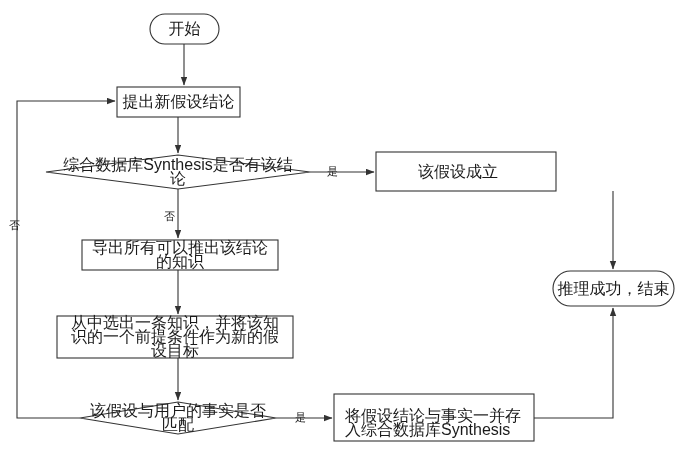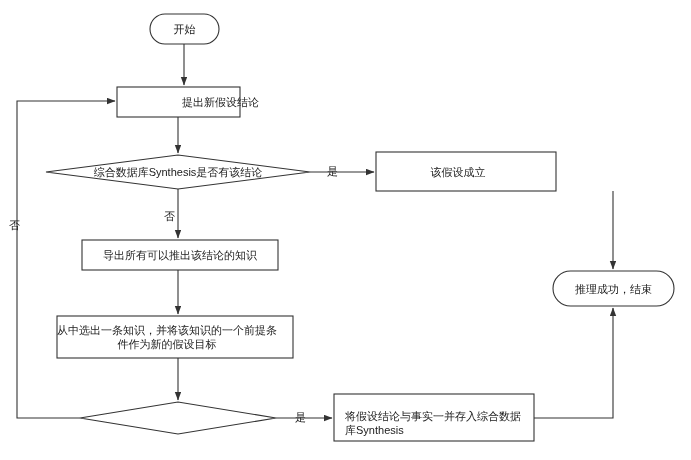--- a/index.html
+++ b/index.html
@@ -24,21 +24,21 @@
     width: 691px;
     height: 460px;
   }
   .node-label {
     position: absolute;
     display: flex;
     align-items: center;
     justify-content: center;
     text-align: center;
     color: #1a1a1a;
-    font-size: 11px;
+    font-size: 16px;
     line-height: 14px;
     pointer-events: none;
     box-sizing: border-box;
     padding: 0 4px;
   }
   .edge-label {
     position: absolute;
     color: #1a1a1a;
     font-size: 11px;
     line-height: 13px;
@@ -98,30 +98,31 @@
       <path d="M80,418 L17,418 L17,101 L115,101" marker-end="url(#arrow)"></path>
 
       <path d="M613,191 L613,269" marker-end="url(#arrow)"></path>
 
       <path d="M534,418 L613,418 L613,308" marker-end="url(#arrow)"></path>
     </g>
   </svg>
 
   <div class="node-label" style="left:150px; top:14px; width:69px; height:30px;">开始</div>
 
-  <div class="node-label" style="left:117px; top:87px; width:123px; height:30px;margin-left:42px;">提出新假设结论</div>
+  <div class="node-label" style="left:117px; top:87px; width:123px; height:30px;">提出新假设结论</div>
 
   <div class="node-label" style="left:55px; top:158px; width:246px; height:28px;">综合数据库Synthesis是否有该结论</div>
 
   <div class="node-label" style="left:376px; top:152px; width:164px; height:39px;">该假设成立</div>
 
   <div class="node-label" style="left:82px; top:240px; width:196px; height:30px;">导出所有可以推出该结论的知识</div>
 
-  <div class="node-label" style="left:52px; top:316px; width:230px; height:42px;">从中选出一条知识，并将该知识的一个前提条件作为新的假设目标</div>
+  <div class="node-label" style="left:60px; top:316px; width:230px; height:42px;">从中选出一条知识，并将该知识的一个前提条件作为新的假设目标</div>
 
+  <div class="node-label" style="left:85px; top:405px; width:186px; height:26px;">该假设与用户的事实是否匹配</div>
 
   <div class="node-label" style="left:337px; top:394px; width:194px; height:57px; justify-content:flex-start; text-align:left; padding-left:8px;">将假设结论与事实一并存入综合数据库Synthesis</div>
 
   <div class="node-label" style="left:553px; top:271px; width:121px; height:35px;">推理成功，结束</div>
 
   <div class="edge-label" style="left:327px; top:165px;">是</div>
 
   <div class="edge-label" style="left:164px; top:210px;">否</div>
 
   <div class="edge-label" style="left:9px; top:219px;">否</div>

